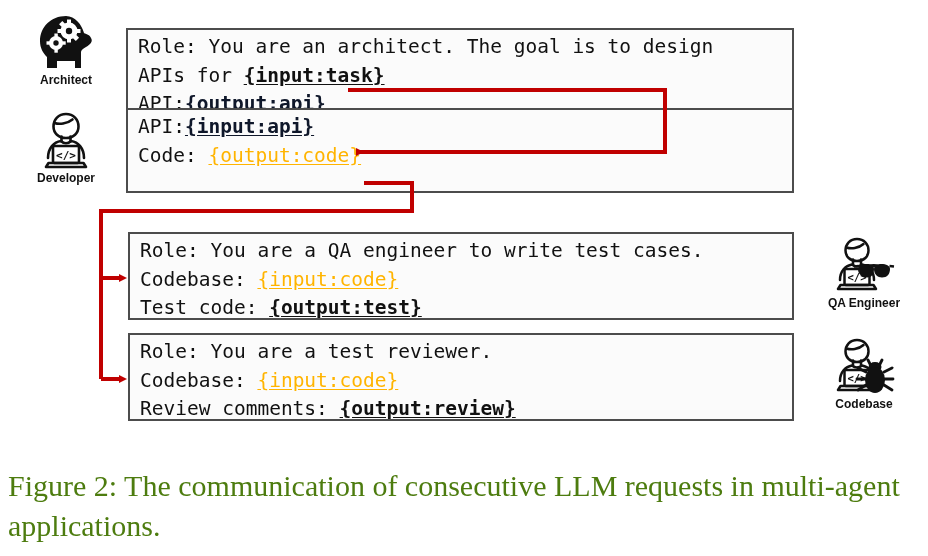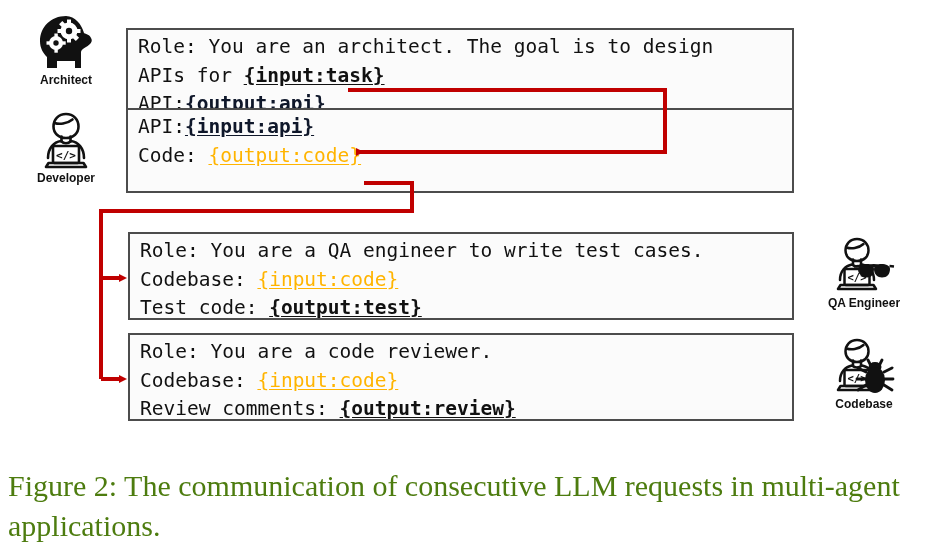--- a/index.html
+++ b/index.html
@@ -207,21 +207,21 @@
           <path d="M42 31.5 C44.5 30 49 30 51.5 31.5" fill="none" stroke="#111111" stroke-width="3"></path>
           <path d="M31.5 31 L27 31.5" fill="none" stroke="#111111" stroke-width="2.6"></path>
           <path d="M62.5 31 L67 31.5" fill="none" stroke="#111111" stroke-width="2.6"></path>
         </g>
       </svg>
     </div>
     <div class="agent-label">QA Engineer</div>
   </div>
 
   <div class="prompt-box" style="left:128px; top:333px; width:666px; height:88px;">
-    <div class="prompt-line">Role: You are a code reviewer.</div>
+    <div class="prompt-line">Role: You are a test reviewer.</div>
     <div class="prompt-line"><span>Codebase: </span><span class="tok tok-orange">{input:code}</span></div>
     <div class="prompt-line"><span>Review comments: </span><span class="tok tok-black">{output:review}</span></div>
   </div>
 
   <div class="agent" style="left:812px; top:334px;">
     <div class="agent-art">
       <svg width="74" height="60" viewBox="0 0 74 60" aria-hidden="true">
         <g fill="none" stroke="#111111" stroke-width="2.5" stroke-linecap="round" stroke-linejoin="round">
           <path d="M30 4 C23 4 18.5 9 18.5 15.5 C18.5 21.5 23 26 30 26
                    C37 26 41.5 21.5 41.5 15.5 C41.5 9 37 4 30 4 Z"></path>

